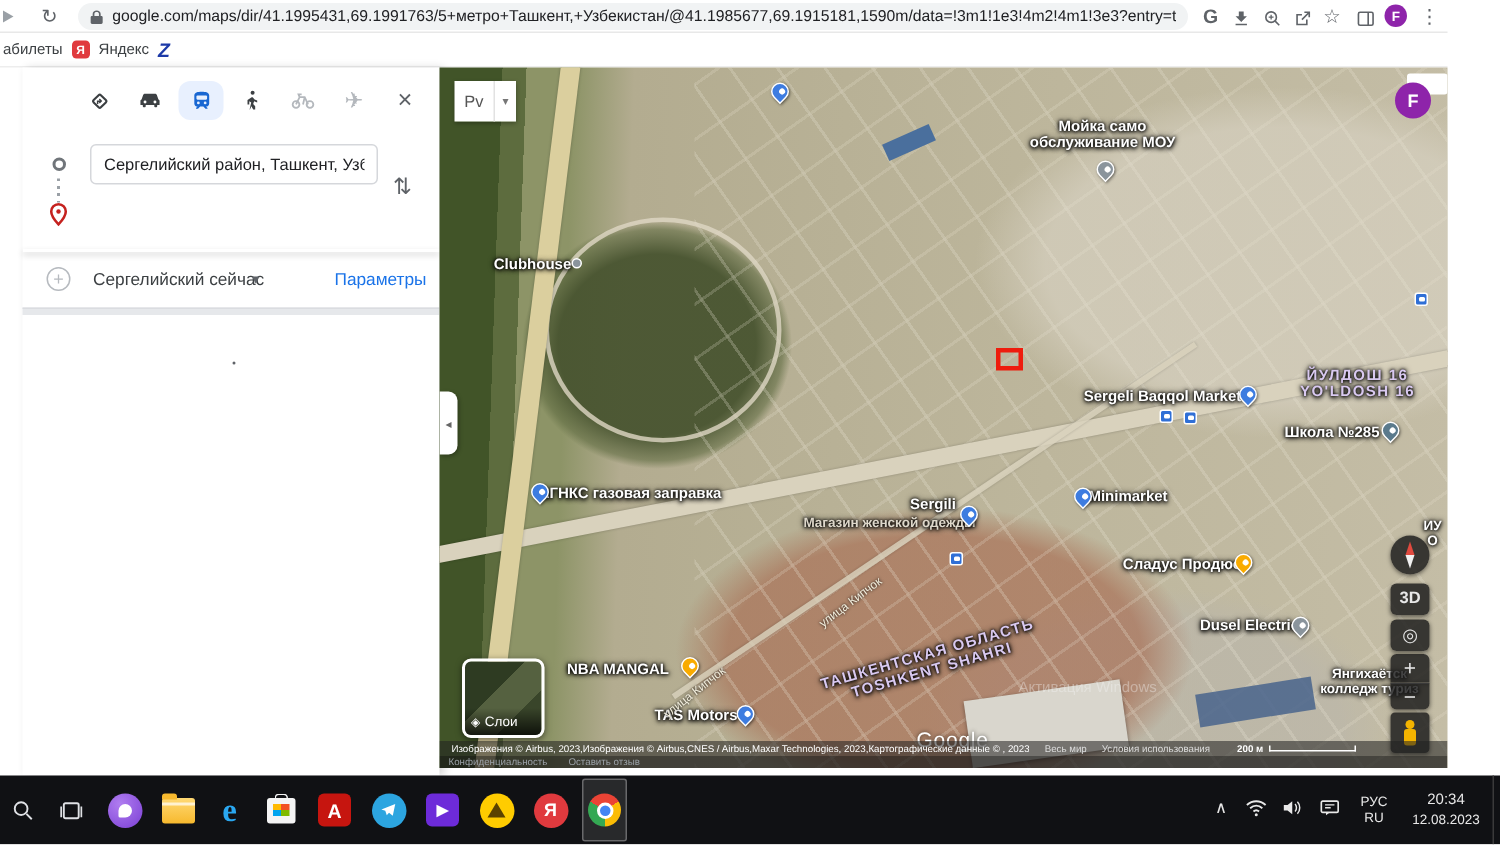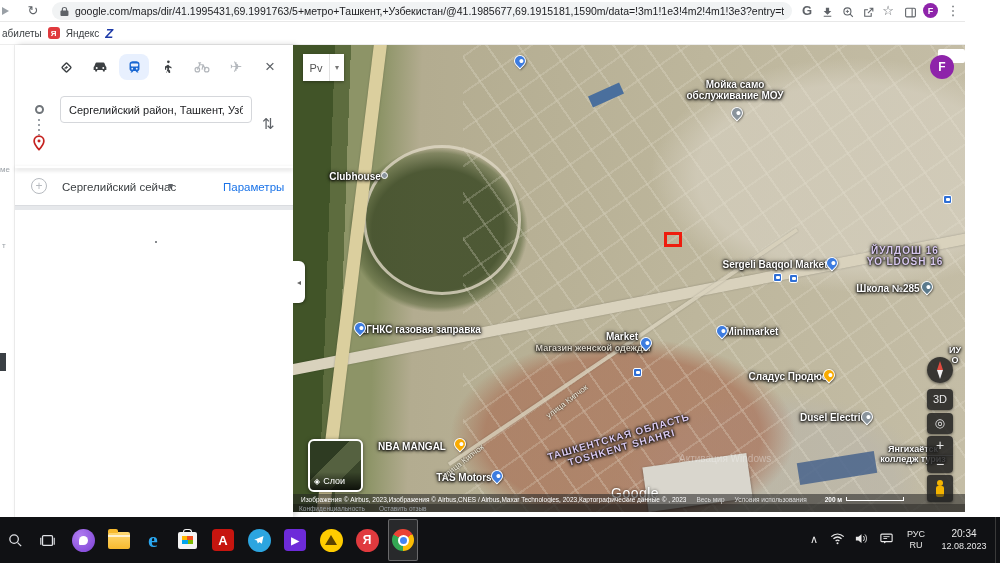--- a/index.html
+++ b/index.html
@@ -100,25 +100,20 @@
     <div class="abs tb-ic" style="left:944px">⋮</div>
   </div>
 
   <div id="bookmarks" class="abs">
     <span style="cursor:pointer">абилеты</span>
     <span class="avatarF" style="background:#e03a3e;border-radius:3px;width:12px;height:12px;font-size:8px">Я</span>
     <span style="cursor:pointer">Яндекс</span>
     <span style="color:#1d3aa8;font-weight:700;font-style:italic;font-size:13px;cursor:pointer">Z</span>
   </div>
 
-  <div id="edgestrip" class="abs">
-    <div class="abs" style="left:0;top:120px">ме</div>
-    <div class="abs" style="left:2px;top:196px">т</div>
-    <div class="abs" style="left:0;top:308px;width:6px;height:18px;background:#3a3f44"></div>
-  </div>
 
   <div id="panel" class="abs">
     <div class="abs" style="left:36px;top:9px;display:flex;gap:4px;align-items:center">
       <div class="mode" title="">
         <svg width="17" height="17" viewBox="0 0 24 24">
             <rect x="7.2" y="7.2" width="9.6" height="9.6" rx="1.5" transform="rotate(45 12 12)" fill="none" stroke="currentColor" stroke-width="2"></rect>
             <path d="M10 14.5v-2.6h3.1M11.6 9.9l1.8 1.9-1.8 1.9" fill="none" stroke="currentColor" stroke-width="1.4"></path>
           </svg>
         </div>
       <div class="mode">
@@ -203,21 +198,21 @@
     </div>
 
     <div class="mlabel" style="left:595px;top:238px"><span>Школа №285</span></div>
     <span class="pin sc" style="left:628px;top:236px"></span>
 
     <div class="abs" style="left:371px;top:187px;width:18px;height:15px;border:3px solid #ee1c0d"></div>
 
     <div class="mlabel" style="left:127px;top:279px"><span>АГНКС газовая заправка</span></div>
     <span class="pin bl" style="left:61px;top:277px"></span>
 
-    <div class="mlabel" style="left:329px;top:286px"><span>Market</span></div>
+    <div class="mlabel" style="left:329px;top:286px"><span>Sergili</span></div>
     <div class="mlabel gsub" style="left:300px;top:298px"><span>Магазин женской одежды</span></div>
     <span class="pin bl" style="left:347px;top:292px"></span>
     <span class="tmini" style="left:340px;top:323px"></span>
 
     <div class="mlabel" style="left:459px;top:281px"><span>Minimarket</span></div>
     <span class="pin bl" style="left:423px;top:280px"></span>
 
     <div class="mlabel" style="left:495px;top:326px"><span>Сладус Продюс</span></div>
     <span class="pin or" style="left:530px;top:324px"></span>
 
@@ -254,21 +249,21 @@
 
     <div class="abs" style="left:0;top:216px;width:12px;height:42px;background:#fff;border-radius:0 6px 6px 0;color:#666;font-size:8px;display:flex;align-items:center;justify-content:center;box-shadow:1px 1px 3px rgba(0,0,0,.3);cursor:pointer">◂</div>
 
     <div class="abs" style="left:645px;top:4px;width:27px;height:14px;background:#fff;border-radius:2px"></div>
     <div class="abs avatarF" style="left:637px;top:10px;width:24px;height:24px;font-size:12px">F</div>
 
     <div class="ctrl" style="top:312px;height:26px;border-radius:50%">
       <div class="abs" style="left:10px;top:4px;width:0;height:0;border-left:3px solid transparent;border-right:3px solid transparent;border-bottom:9px solid #e04a3f"></div>
       <div class="abs" style="left:10px;top:13px;width:0;height:0;border-left:3px solid transparent;border-right:3px solid transparent;border-top:9px solid #f1f1f1"></div>
     </div>
-    <div class="ctrl" style="top:344px;height:21px;font-size:11px;font-weight:400;line-height:21px">3D</div>
+    <div class="ctrl" style="top:344px;height:21px;font-size:11px;font-weight:700;line-height:21px">3D</div>
     <div class="ctrl" style="top:368px;height:21px;font-size:12px;line-height:21px">◎</div>
     <div class="ctrl" style="top:391px;height:19px;font-size:14px;line-height:18px;border-radius:4px 4px 0 0">+</div>
     <div class="ctrl" style="top:410px;height:18px;font-size:14px;line-height:16px;border-radius:0 0 4px 4px;border-top:1px solid #3a3a3a">−</div>
     <div class="ctrl" style="top:430px;height:27px;border-radius:3px">
       <div class="abs" style="left:10px;top:5px;width:6px;height:6px;background:#f4b400;border-radius:50%"></div>
       <div class="abs" style="left:9px;top:11px;width:8px;height:11px;background:#f4b400;border-radius:2px"></div>
     </div>
 
     <div class="abs" style="left:15px;top:394px;width:55px;height:53px;border:2px solid #fff;border-radius:6px;cursor:pointer;overflow:hidden;background:linear-gradient(135deg,#2e3b22 0 40%,#556140 40% 70%,#39452a 70%);box-shadow:0 1px 4px rgba(0,0,0,.5)">
       <div style="position:absolute;left:0;bottom:0;width:100%;height:18px;background:linear-gradient(transparent,rgba(0,0,0,.75));color:#fff;font-size:9px;display:flex;align-items:center;gap:3px;padding-left:4px">

